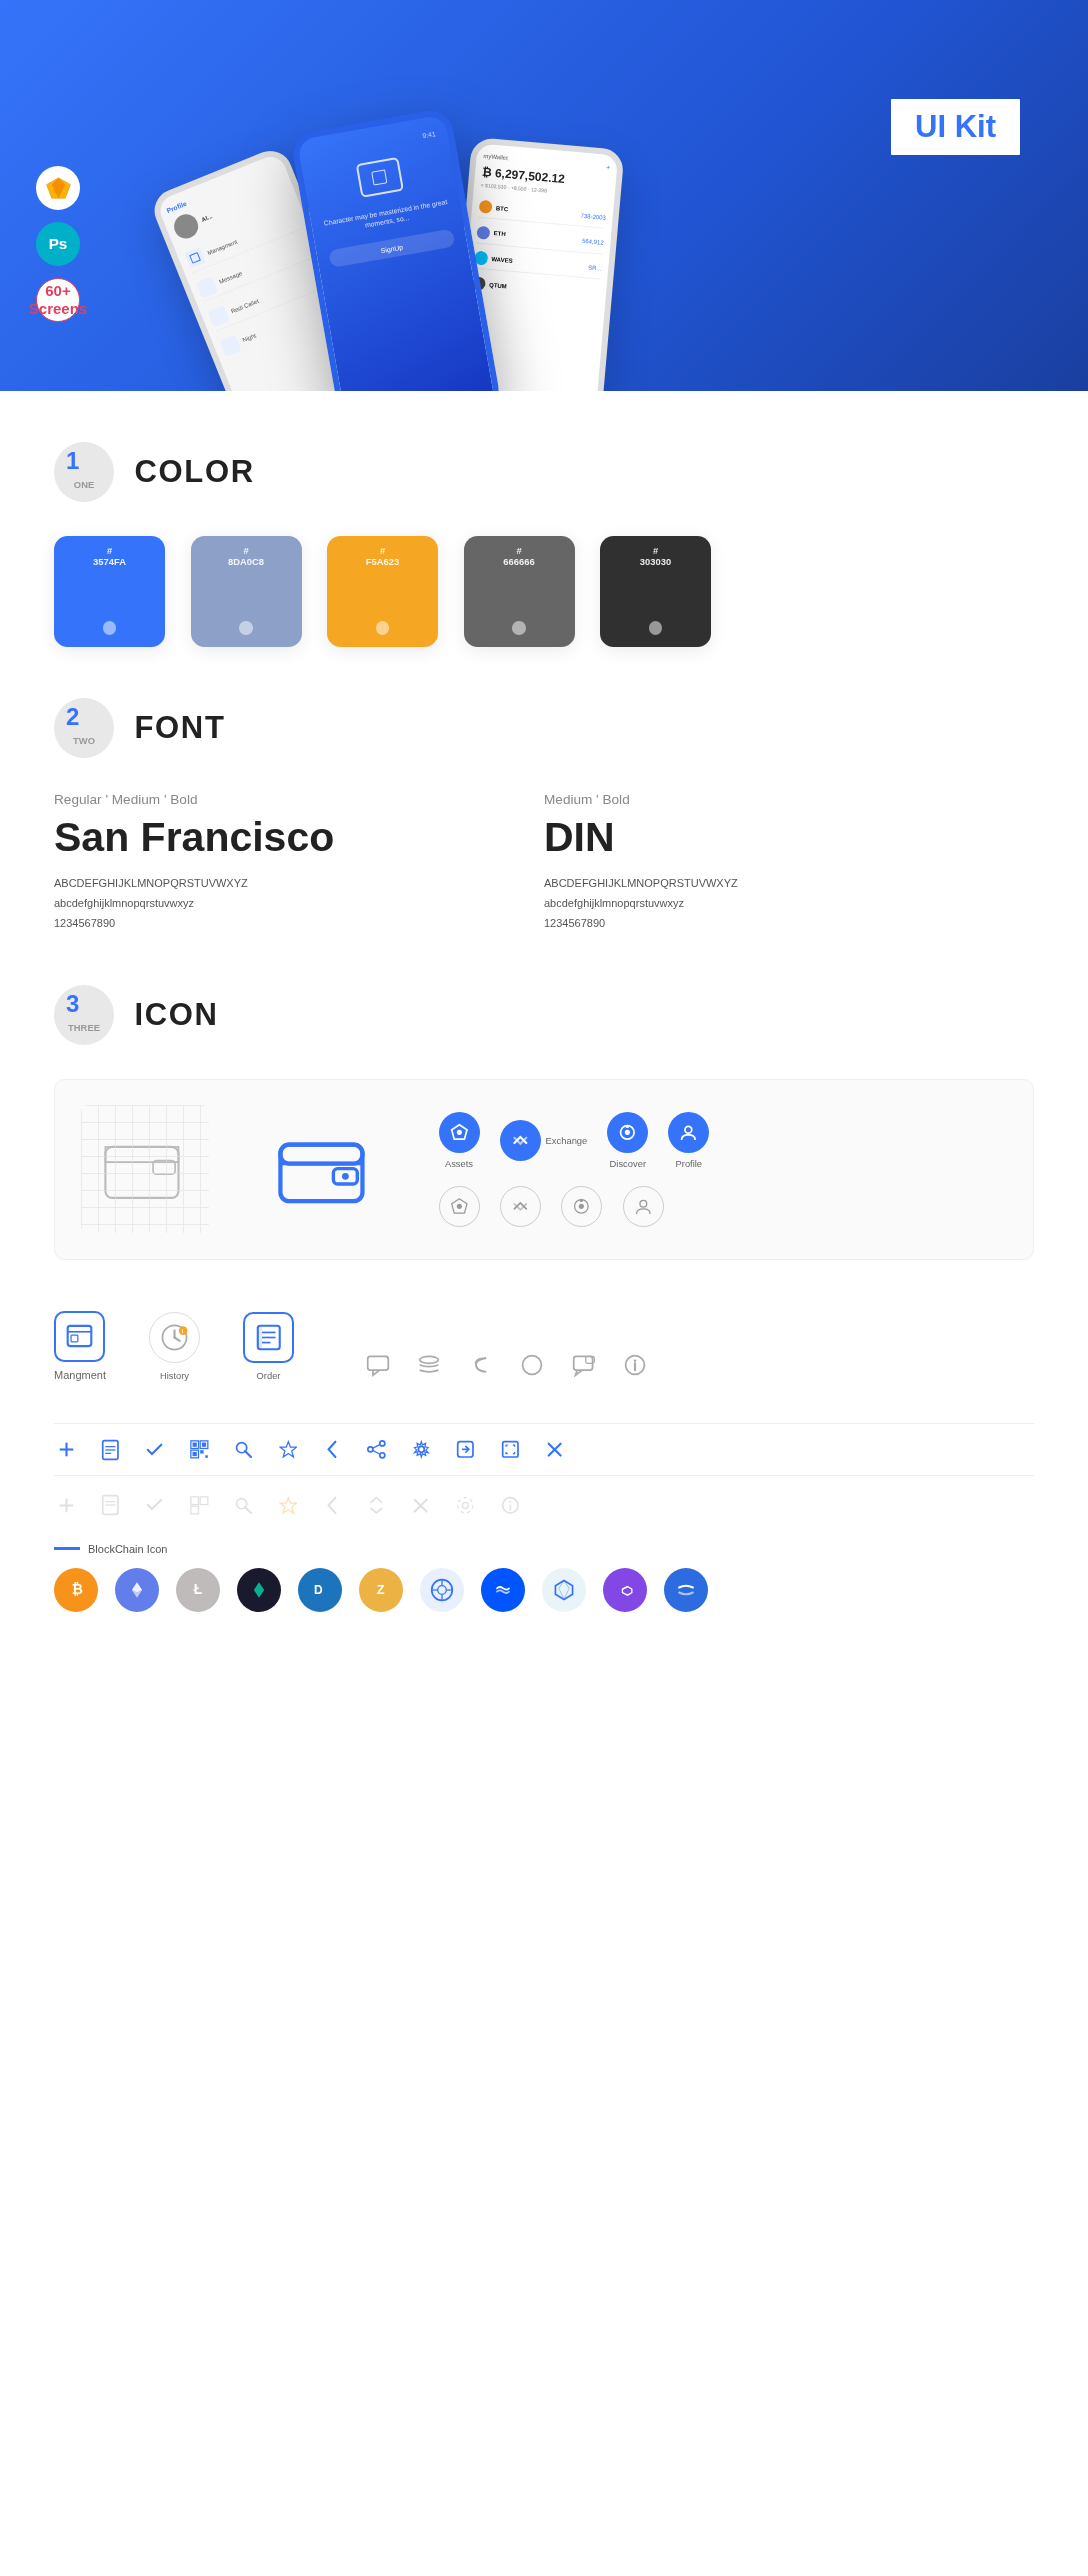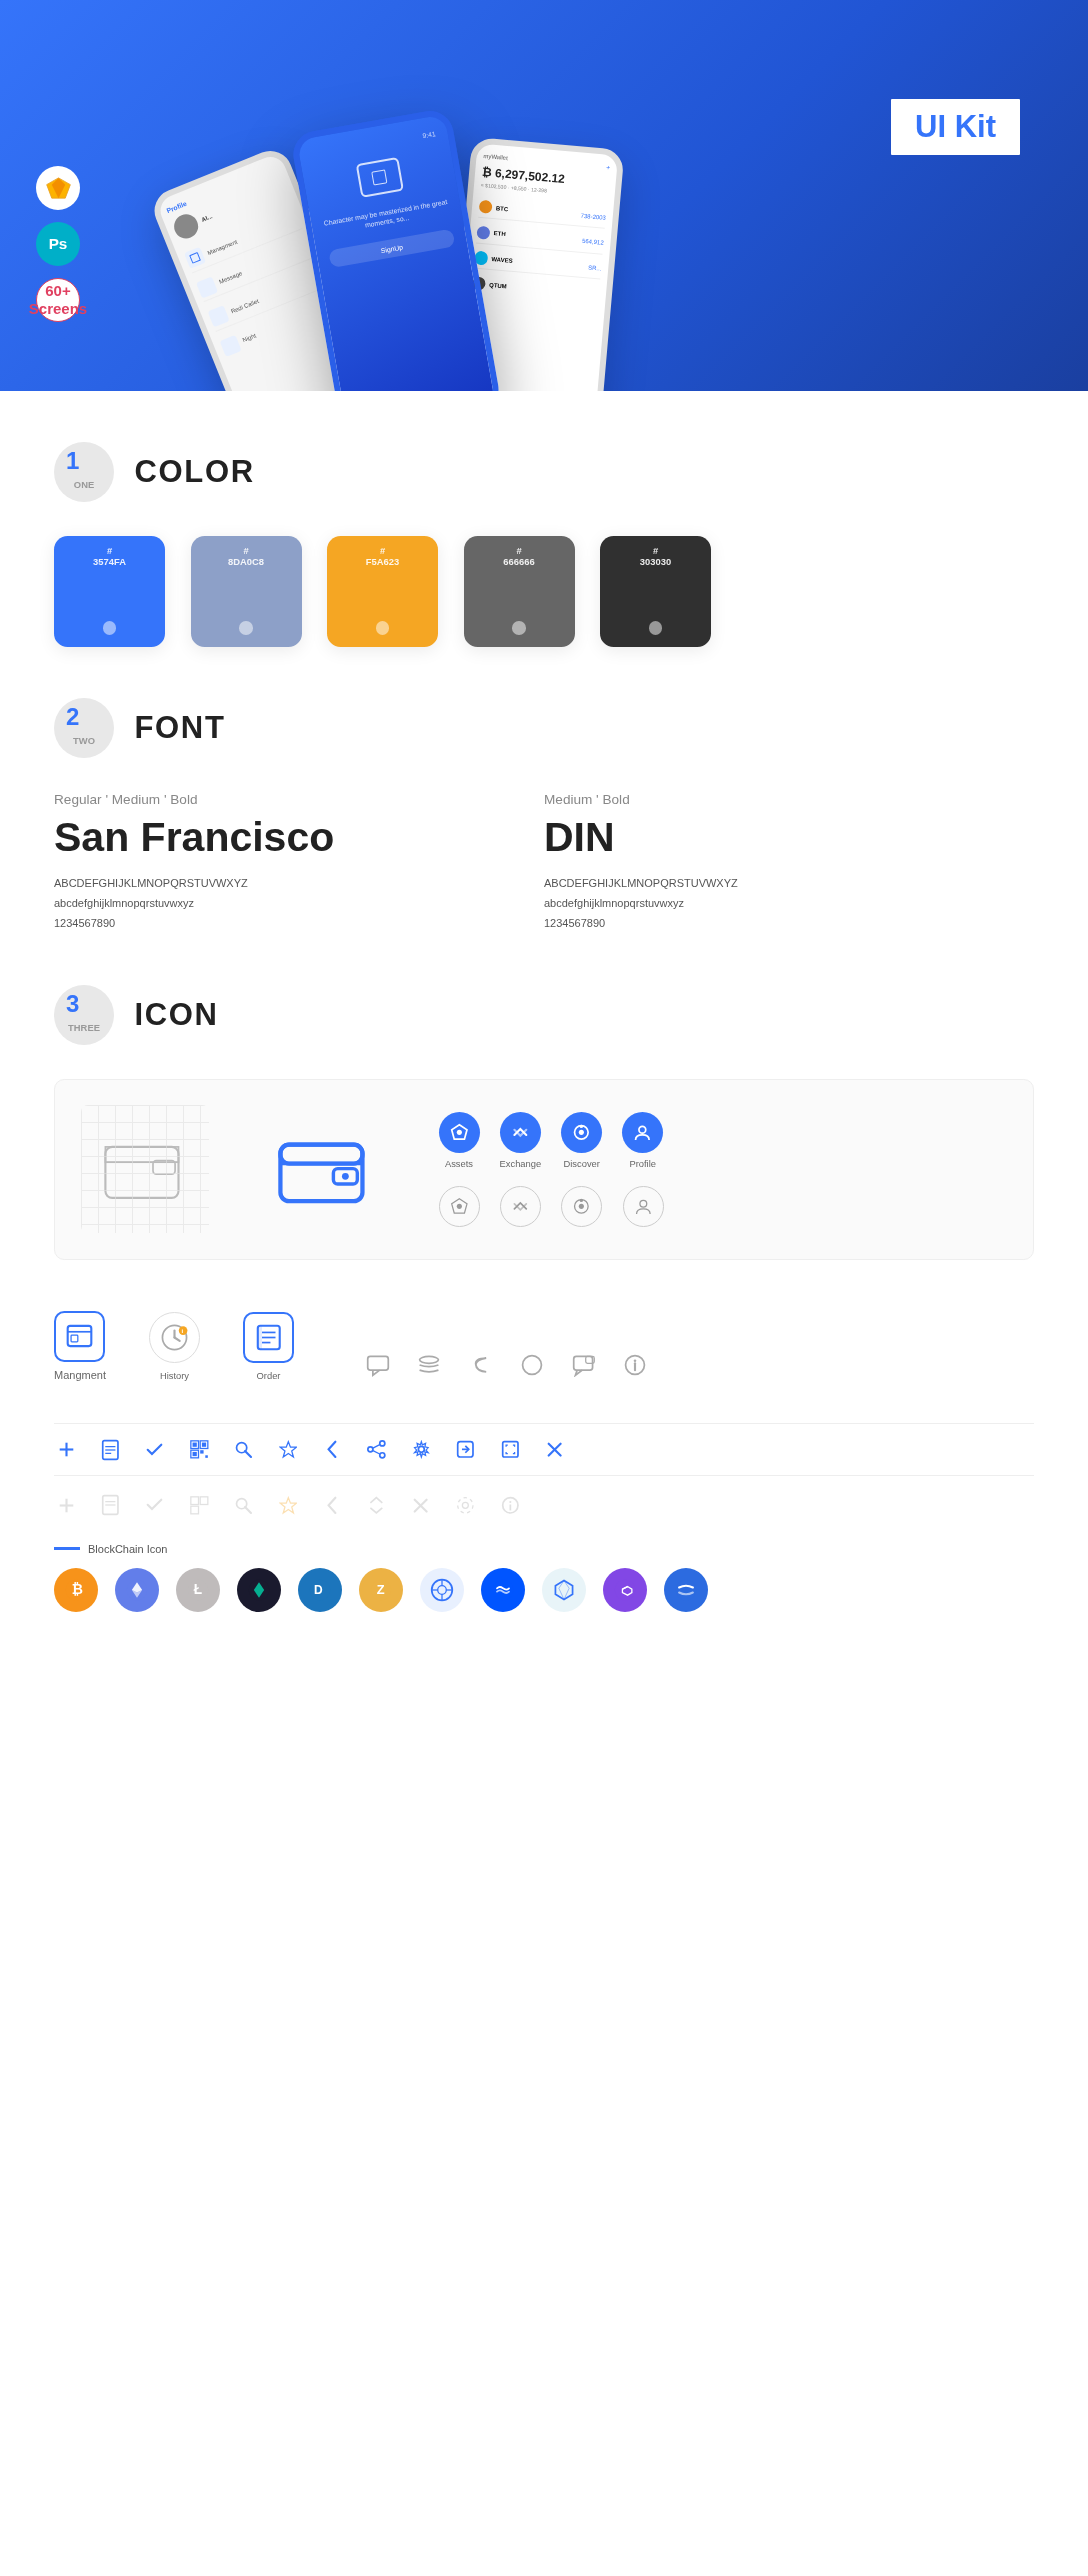--- a/index.html
+++ b/index.html
@@ -418,21 +418,21 @@
           <div style="display:flex;flex-direction:column;align-items:center;gap:5.1px;">
             <div style="width:41px;height:41px;background:#3574FA;border-radius:50%;display:flex;align-items:center;justify-content:center;">
               <svg width="18.7" height="18.7" viewBox="0 0 22 22">
                 <polygon points="11,2 20,8 17,19 5,19 2,8" fill="none" stroke="#fff" stroke-width="2"></polygon>
                 <circle cx="11" cy="11" r="3" fill="#fff"></circle>
               </svg>
             </div>
             <span style="font-size:9.4px;color:#666;">Assets</span>
           </div>
 
-          <div style="display:flex;flex-direction:column;align-items:center;gap:5.1px;">
+          <div style="display:flex;flex-direction:row;align-items:center;gap:5.1px;">
             <div style="width:41px;height:41px;background:#3574FA;border-radius:50%;display:flex;align-items:center;justify-content:center;">
               <svg width="18.7" height="18.7" viewBox="0 0 22 22">
                 <path d="M4 14 L11 7 L18 14" fill="none" stroke="#fff" stroke-width="2.5" stroke-linecap="round"></path>
                 <path d="M18 8 L11 15 L4 8" fill="none" stroke="#fff" stroke-width="2.5" stroke-linecap="round" opacity="0.6"></path>
               </svg>
             </div>
             <span style="font-size:9.4px;color:#666;">Exchange</span>
           </div>
 
           <div style="display:flex;flex-direction:column;align-items:center;gap:5.1px;">

